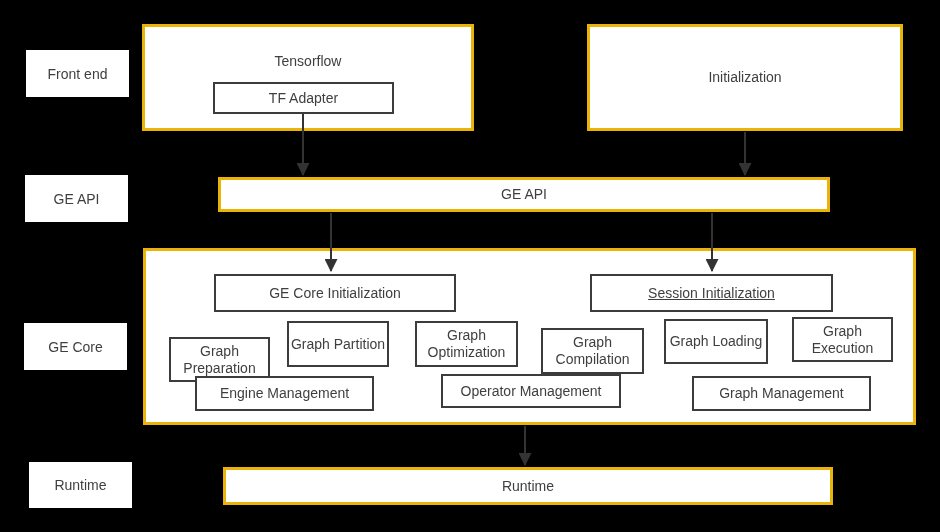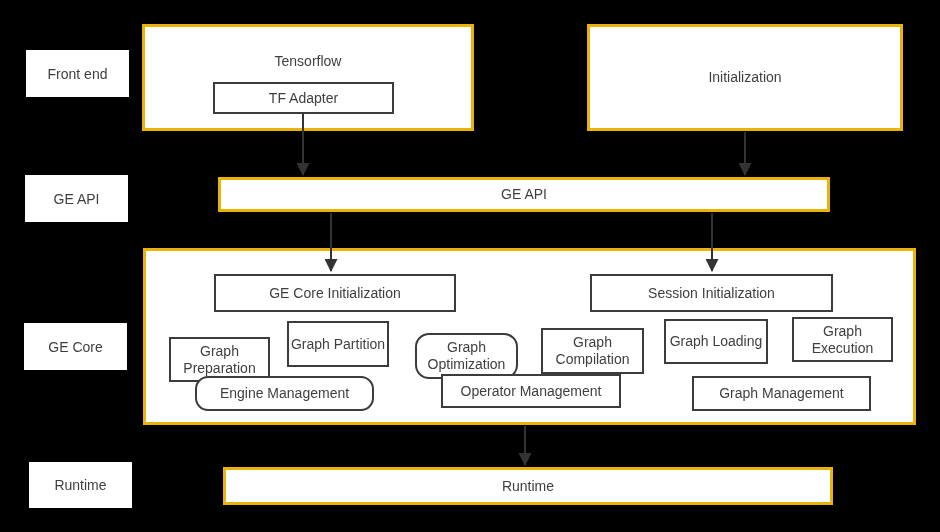--- a/index.html
+++ b/index.html
@@ -60,28 +60,28 @@
   #lbl-runtime   { left: 29px;  top: 462px; width: 103px; height: 46px; }
   
   #box-tensorflow     { left: 142px; top: 24px; width: 332px; height: 107px; }
   #box-tf-adapter     { left: 68px;  top: 55px; width: 181px; height: 32px; }
   #box-mindexpression { left: 587px; top: 24px; width: 316px; height: 107px; }
   
   #bar-ge-api { left: 218px; top: 177px; width: 612px; height: 35px; }
   
   #box-ge-core { left: 143px; top: 248px; width: 773px; height: 177px; }
   #box-ge-core-init      { left: 68px;  top: 23px;  width: 242px; height: 38px; }
-  #box-session-init      { left: 444px; top: 23px;  width: 243px; height: 38px; }
+  #box-session-init      { left: 444px; top: 23px;  width: 243px; height: 38px; text-decoration: underline; }
   #box-graph-preparation { left: 23px;  top: 86px;  width: 101px; height: 45px; }
   #box-graph-partition   { left: 141px; top: 70px;  width: 102px; height: 46px; }
-  #box-graph-optimization{ left: 269px; top: 82px;  width: 103px; height: 46px; border-radius: 14px; }
+  #box-graph-optimization{ left: 269px; top: 70px;  width: 103px; height: 46px; }
   #box-graph-compilation { left: 395px; top: 77px;  width: 103px; height: 46px; }
   #box-graph-loading     { left: 518px; top: 68px;  width: 104px; height: 45px; }
   #box-graph-execution   { left: 646px; top: 66px;  width: 101px; height: 45px; }
-  #box-engine-mgmt       { left: 49px;  top: 125px; width: 179px; height: 35px; border-radius: 13px; }
+  #box-engine-mgmt       { left: 49px;  top: 125px; width: 179px; height: 35px; }
   #box-operator-mgmt     { left: 295px; top: 123px; width: 180px; height: 34px; }
   #box-graph-mgmt        { left: 546px; top: 125px; width: 179px; height: 35px; }
   
   #bar-runtime { left: 223px; top: 467px; width: 610px; height: 38px; }
   
   #arrows {
     position: absolute;
     left: 0; top: 0;
     width: 940px; height: 532px;
     pointer-events: none;

